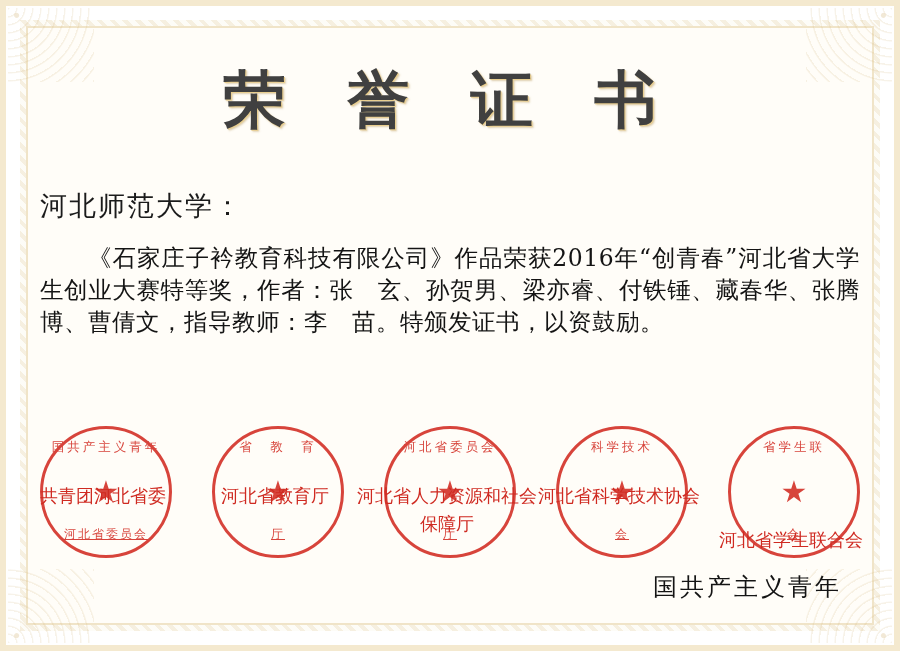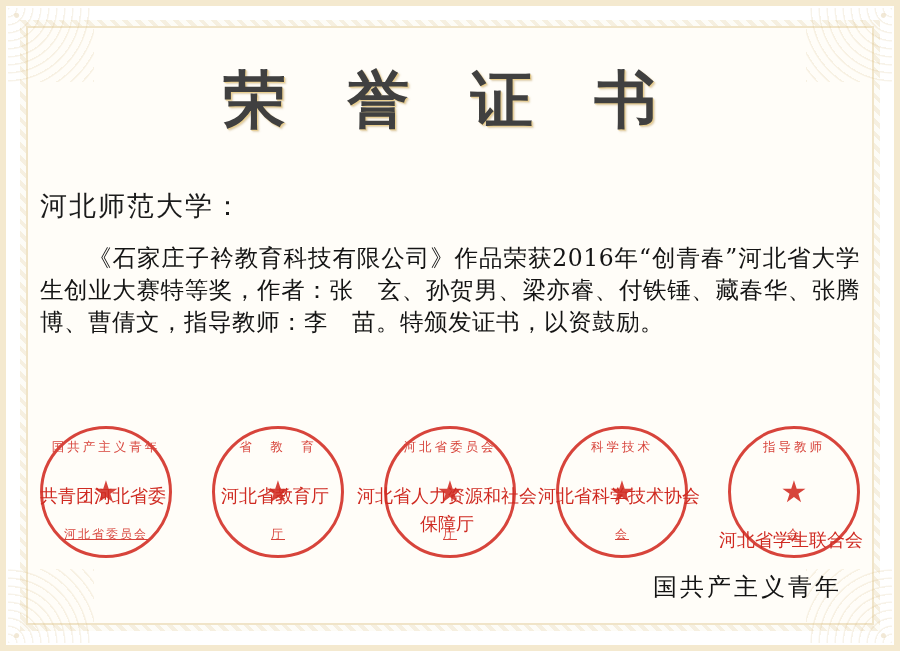--- a/index.html
+++ b/index.html
@@ -204,21 +204,21 @@
       <div class="seal-caption" style="left:312px;">河北省人力资源和社会保障厅</div>
 
       <div class="seal" style="left:516px; top:0px;">
         <div class="seal-arc">科学技术</div>
         <div class="seal-star">★</div>
         <div class="seal-bottom">会</div>
       </div>
       <div class="seal-caption" style="left:484px;">河北省科学技术协会</div>
 
       <div class="seal" style="left:688px; top:0px;">
-        <div class="seal-arc">指导教师</div>
+        <div class="seal-arc">省学生联</div>
         <div class="seal-star">★</div>
         <div class="seal-bottom">会</div>
       </div>
       <div class="seal-caption" style="left:656px;margin-top:44px;">河北省学生联合会</div>
     </div>
 
     <div class="date">国共产主义青年</div>
   </div>
 </div>
 

